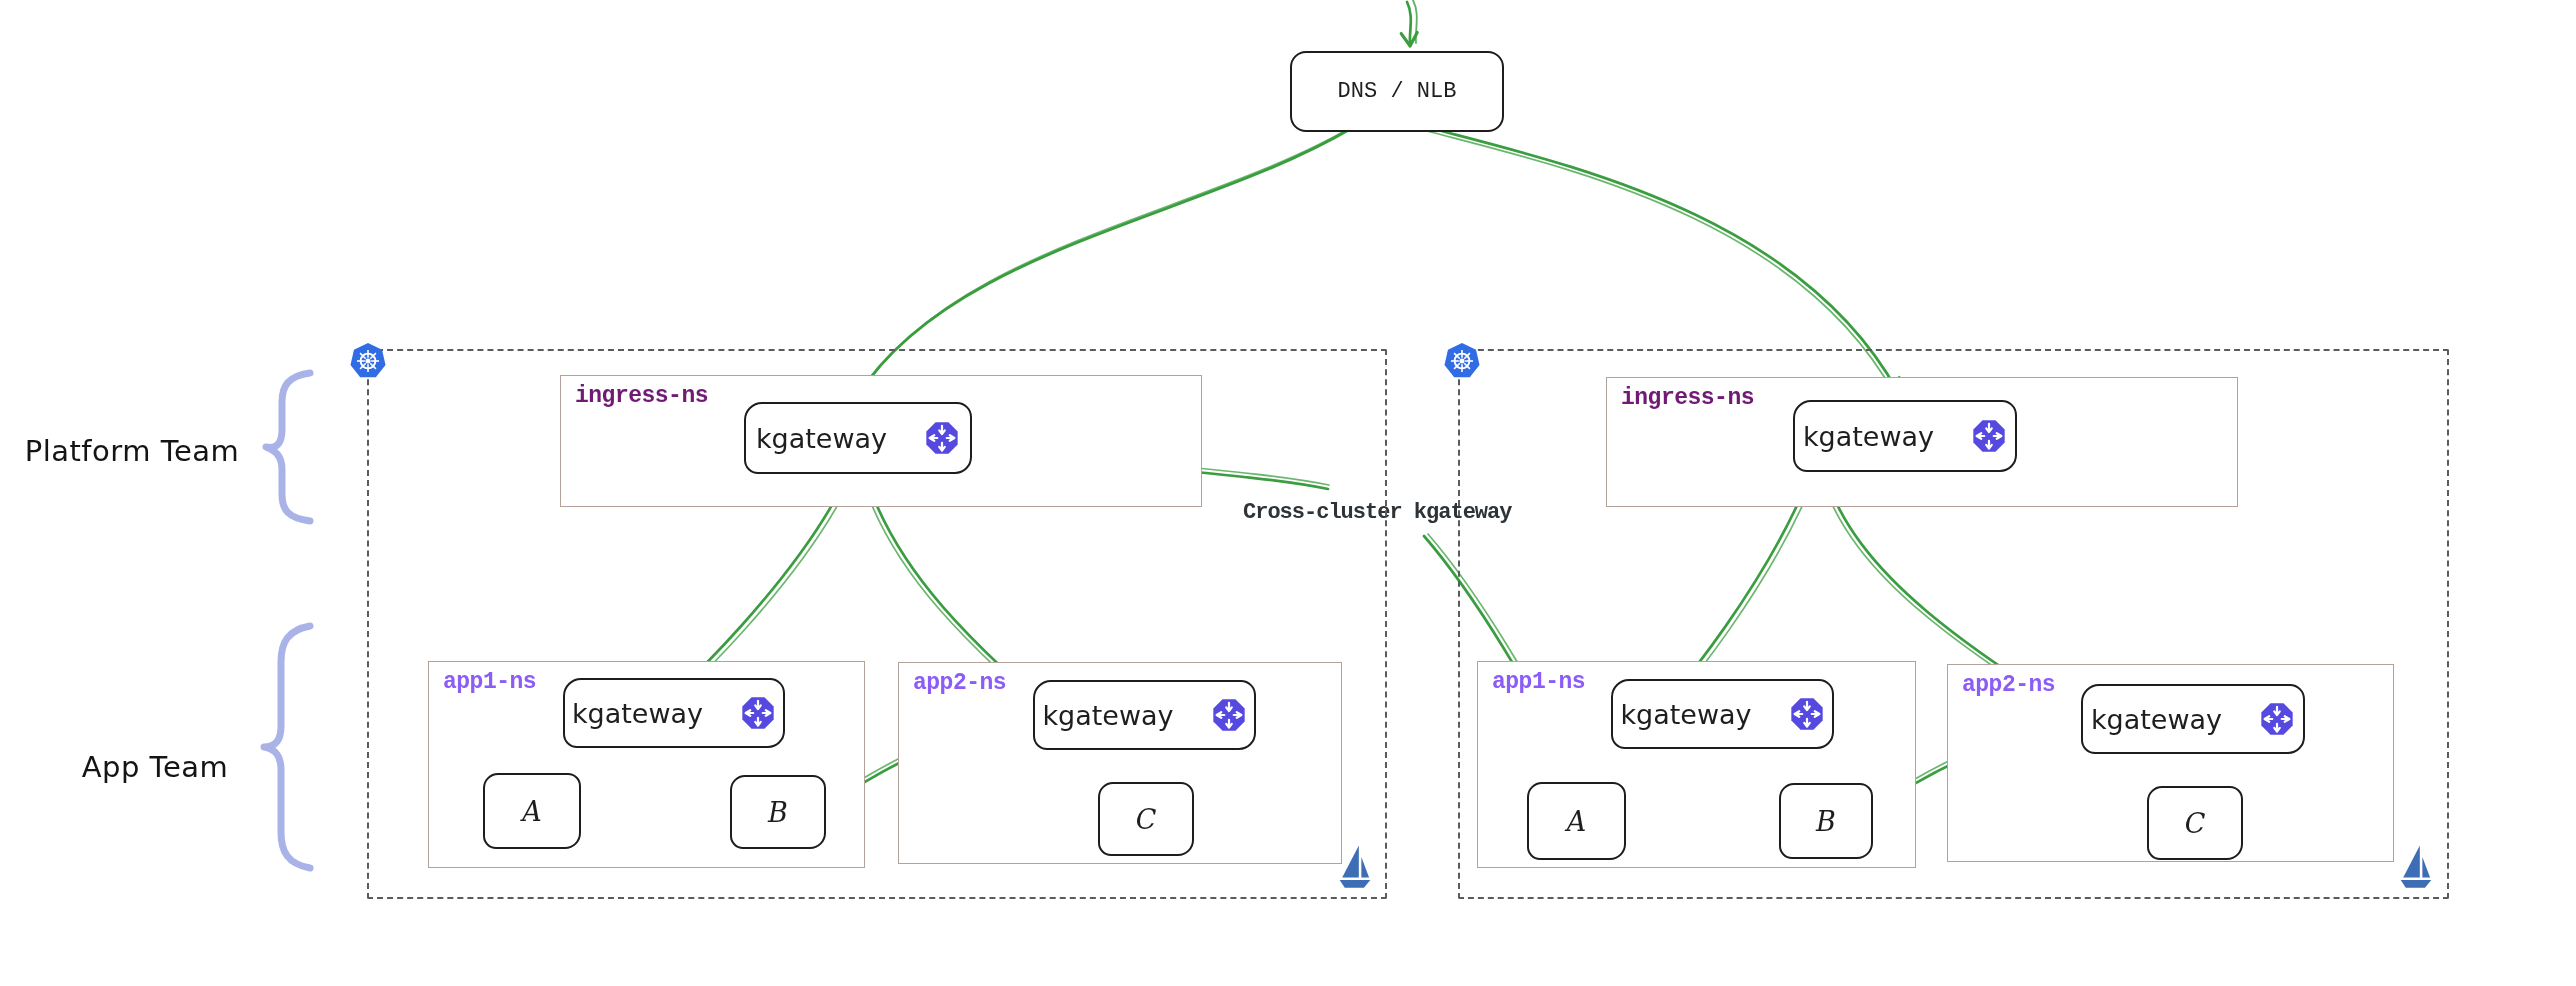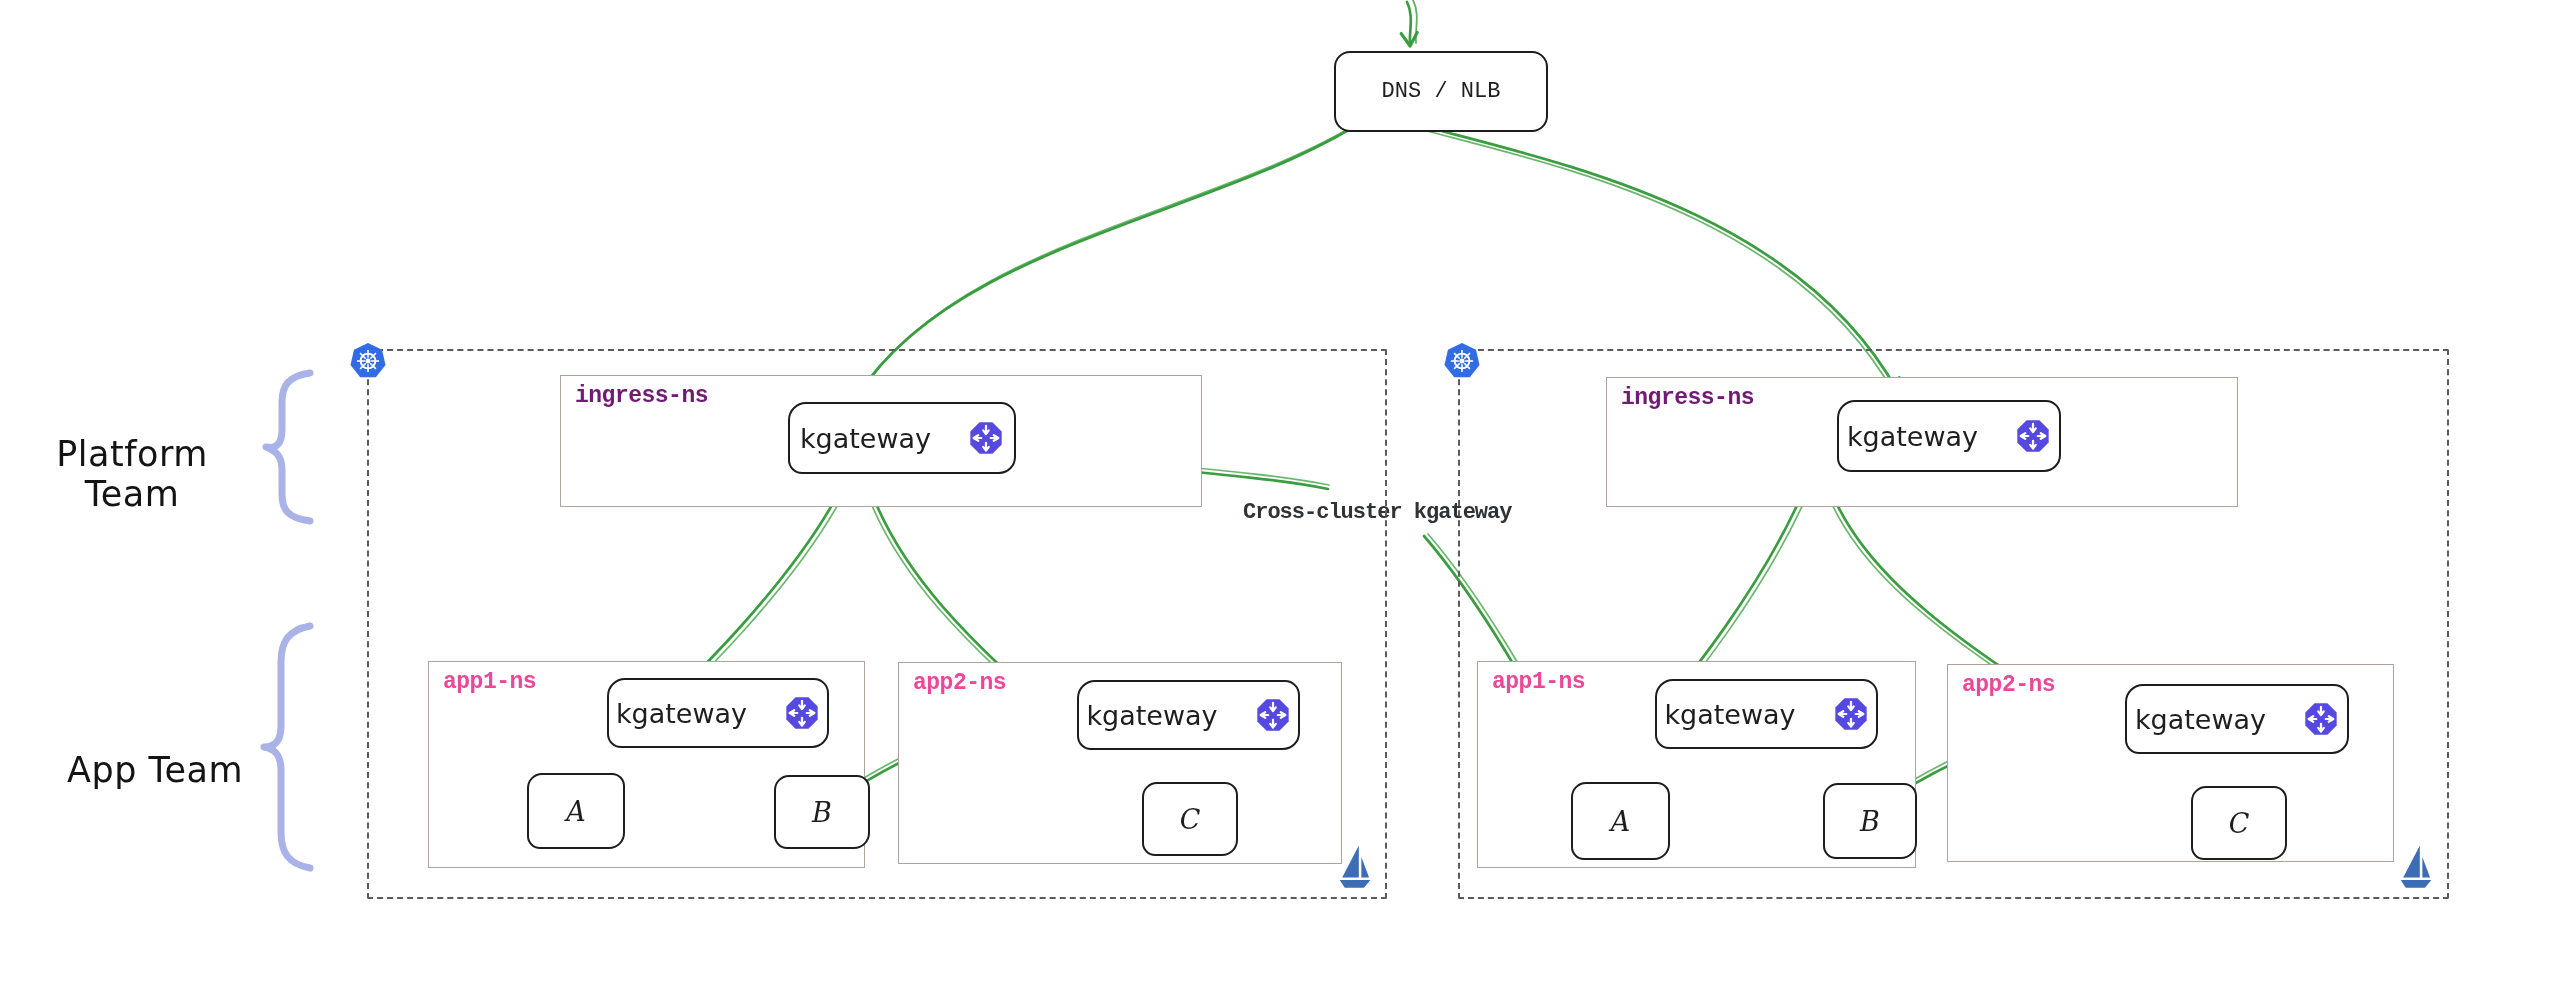--- a/index.html
+++ b/index.html
@@ -5,28 +5,28 @@
   html,body{margin:0;padding:0;background:#ffffff;}
   #canvas{position:relative;width:2576px;height:986px;background:#ffffff;overflow:hidden;
           font-family:"DejaVu Sans",sans-serif;color:#1e1e1e;}
   .abs{position:absolute;}
   
   .mono{font-family:"Liberation Mono",monospace;}
   .hand{font-family:"DejaVu Sans",sans-serif;}
   .script{font-family:"DejaVu Serif",serif;font-style:italic;}
   .ns-label{font-size:23px;font-weight:700;letter-spacing:-0.5px;}
   .ns-label.ingress{color:#701a75;}
-  .ns-label.app{color:#ec4899;}
-  .team-label{font-size:35px;color:#141414;text-align:center;letter-spacing:0.5px;}
+  .ns-label.app{color:#8b5cf6;}
+  .team-label{font-size:29px;color:#141414;text-align:center;letter-spacing:0.5px;}
   .cross-label{font-size:22px;font-weight:700;color:#2e3338;white-space:nowrap;letter-spacing:-1px;}
   
   .cluster{border:2.6px dashed #5b5b5b;border-radius:2px;background:transparent;}
   .ns-box{border:1.7px solid #b3a29a;background:#ffffff;}
   .node{display:flex;align-items:center;justify-content:center;gap:12px;
-        background:#fff;border:2.6px solid #1d1d1d;margin-left:44px;}
+        background:#fff;border:2.6px solid #1d1d1d;}
   .kgw{border-radius:18px 15px 17px 14px;font-size:27px;font-weight:500;letter-spacing:0;gap:37px;}
   .svc{border-radius:15px 13px 16px 13px;font-size:27px;}
   .dns{border-radius:16px;font-size:22px;}
   .nslab{position:absolute;top:7px;left:14px;}
   svg{display:block;}
   .edge-layer{pointer-events:none;}
 </style>
 </head>
 <body>
 

